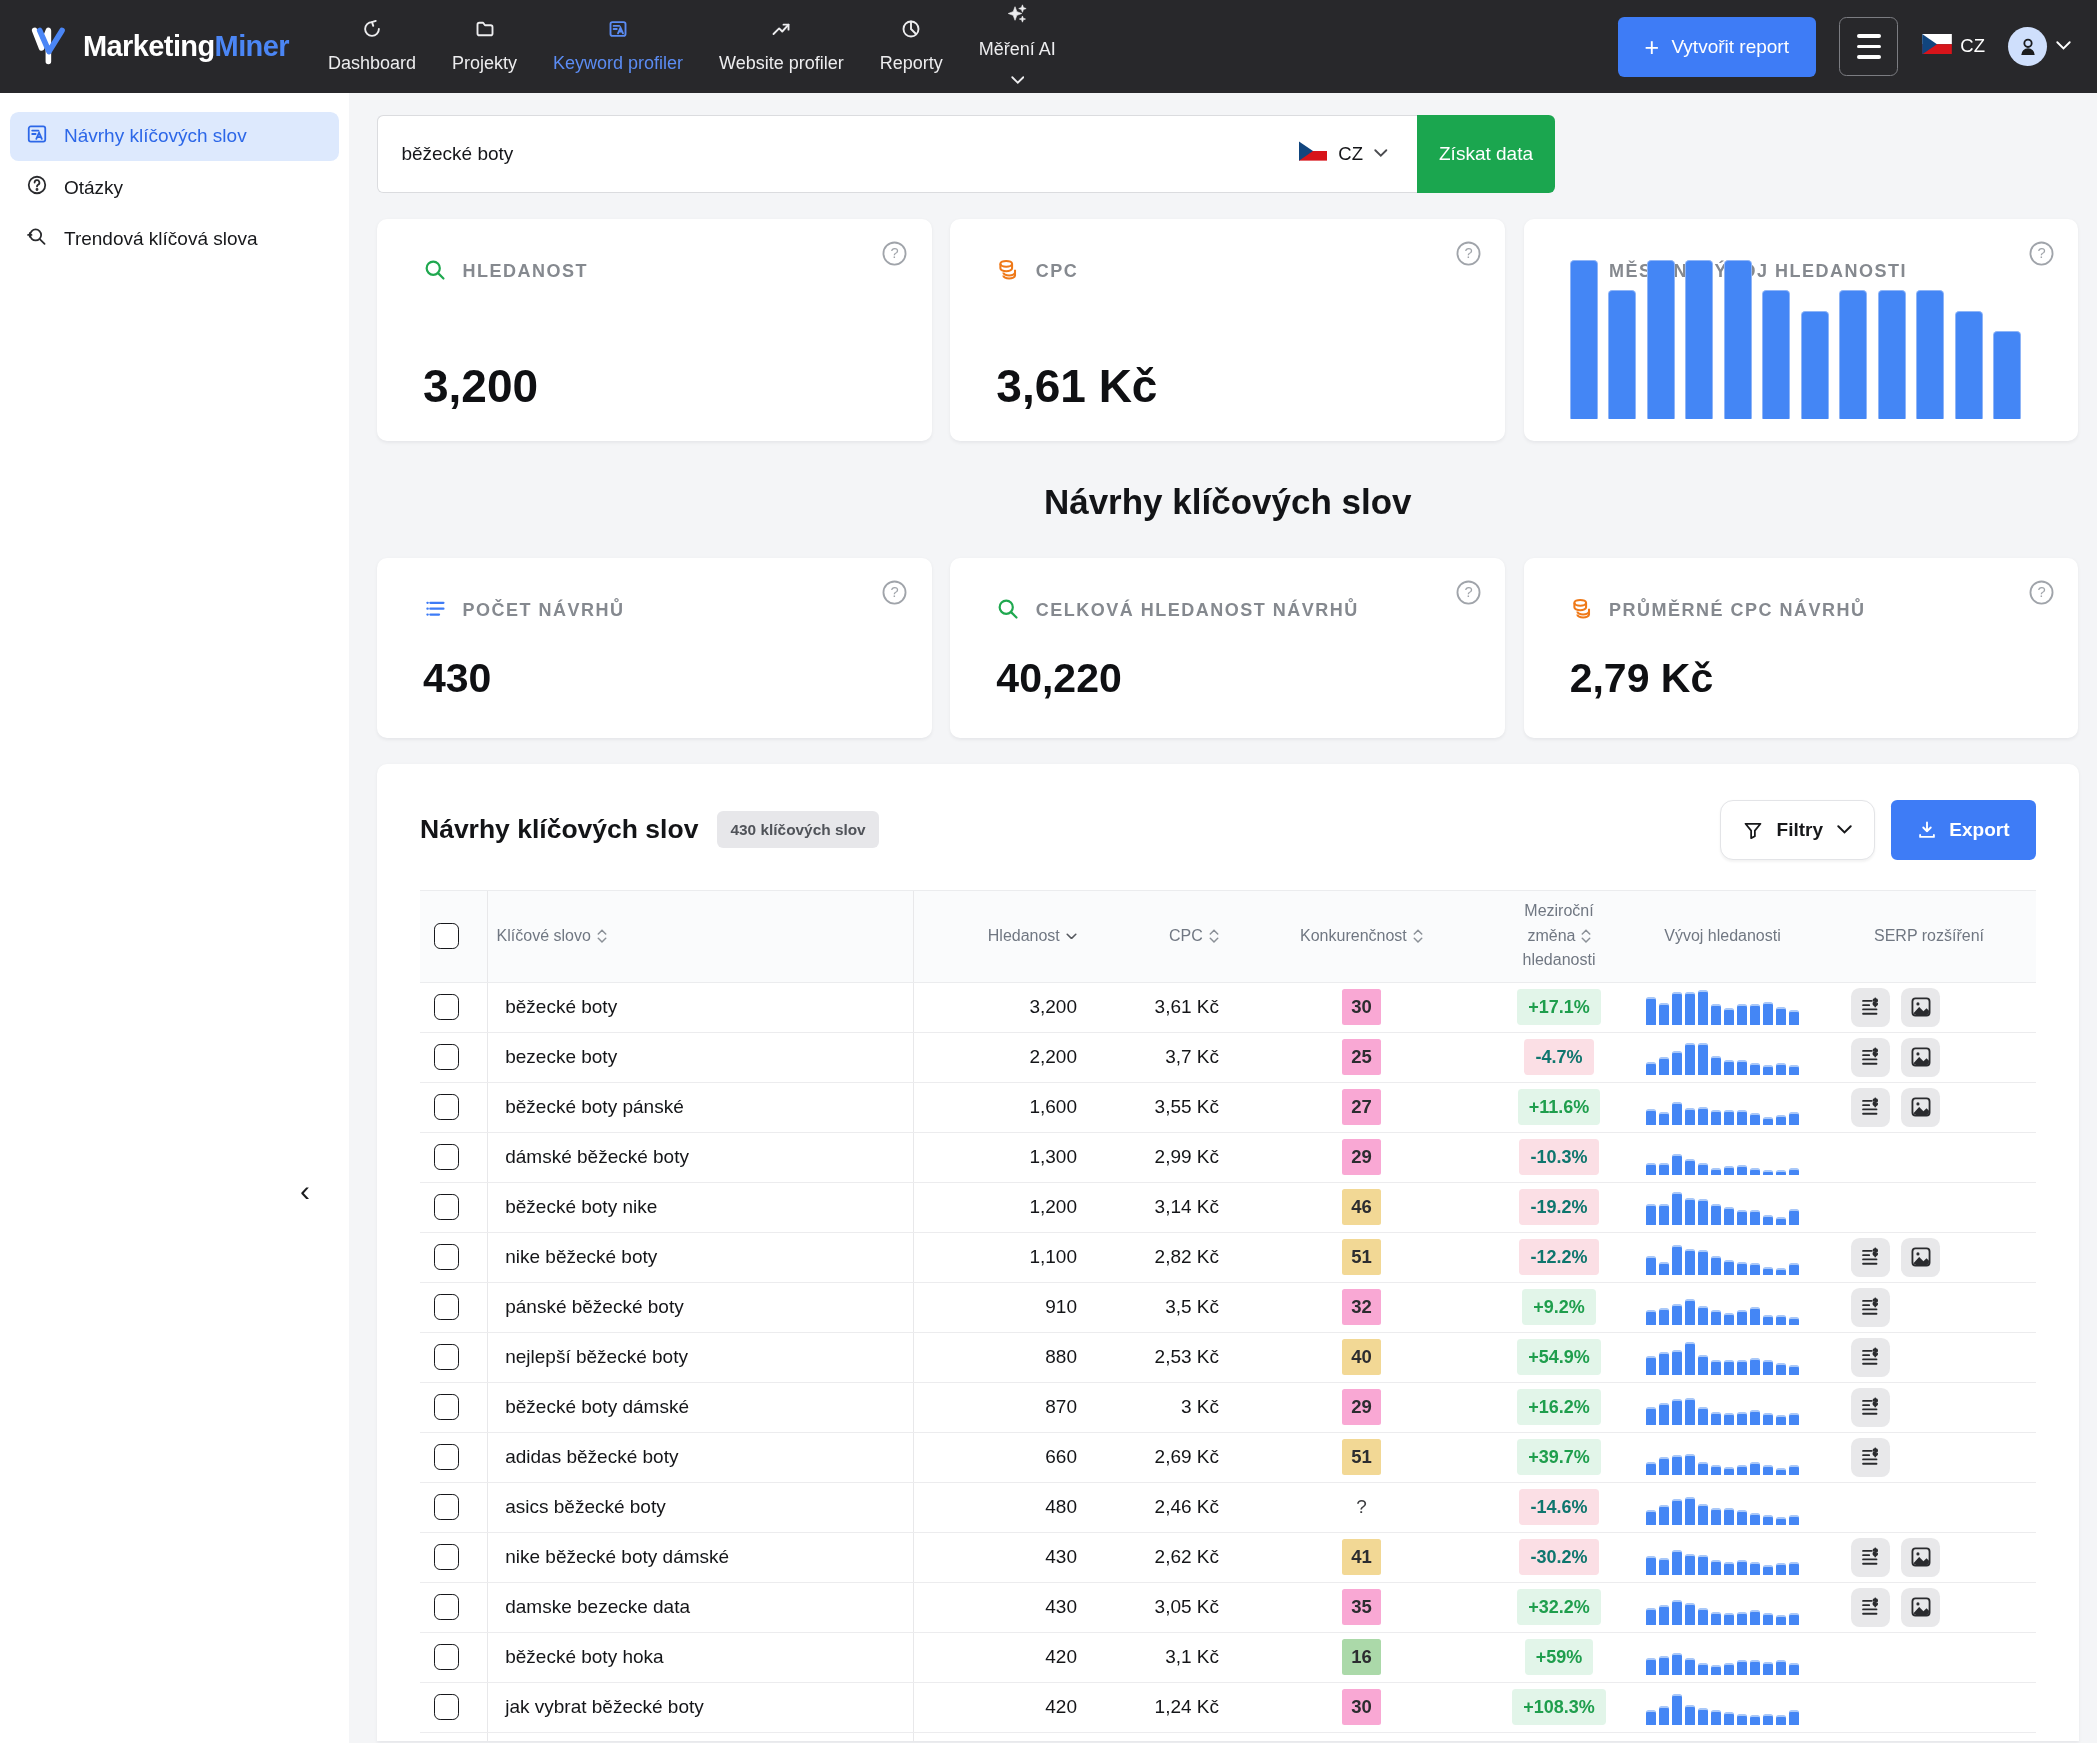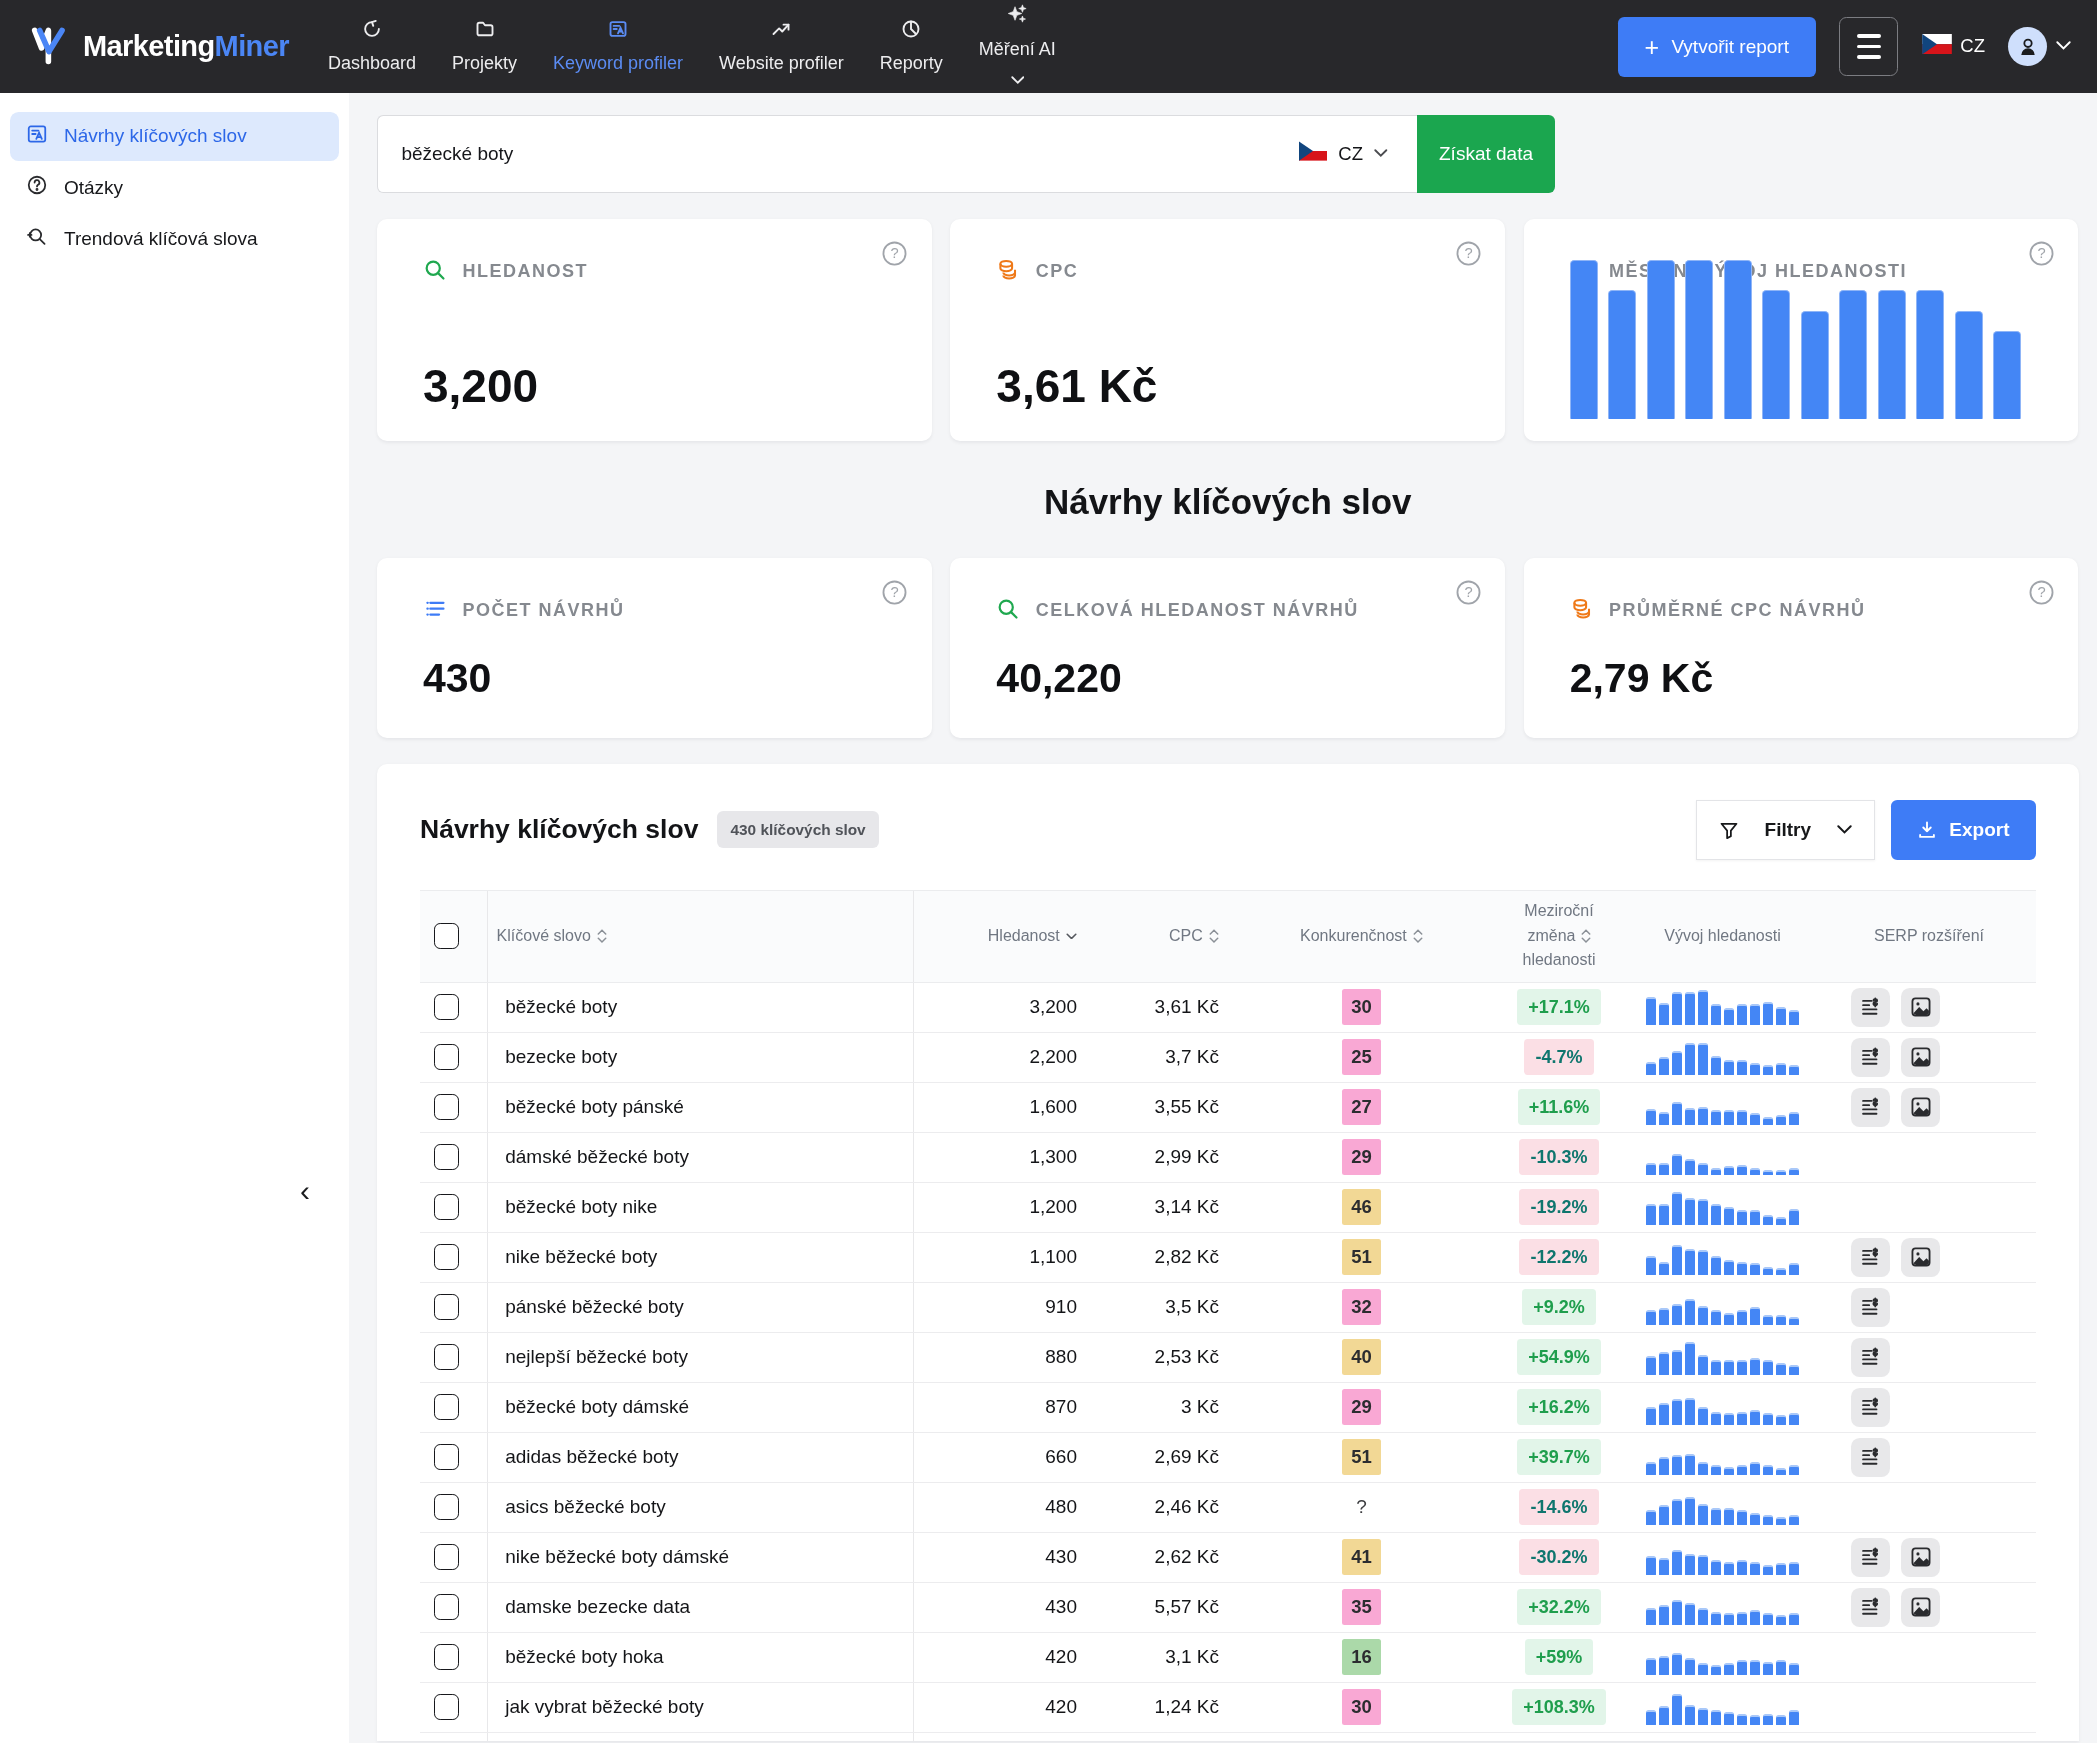--- a/index.html
+++ b/index.html
@@ -69,22 +69,22 @@
 
   .section-title { text-align:center; font-size:35px; font-weight:700; color:#131417; margin:41px 0 36px; }
 
   
   .table-card { margin-top:26px; background:#fff; border-radius:10px 10px 0 0; padding:36px 43px 0 43px;
                 box-shadow:0 1.2px 3.7px rgba(25,25,35,.06); }
   .table-head { display:flex; align-items:center; margin-bottom:30px; }
   .t-title { font-size:26.5px; font-weight:700; color:#131417; }
   .t-badge { margin-left:18.5px; background:#e7e7ea; color:#505359; font-size:15.4px; font-weight:600;
              padding:9.3px 13.6px; border-radius:6.2px; }
-  .btn-filtry { margin-left:auto; height:60px; padding:0 22px; border:1.2px solid #e3e4e7; border-radius:0;
-                background:#fff; font-size:19px; font-weight:600; color:#17181a; display:flex; gap:26px;
+  .btn-filtry { margin-left:auto; height:60px; padding:0 22px; border:1.2px solid #e3e4e7; border-radius:13px;
+                background:#fff; font-size:19px; font-weight:600; color:#17181a; display:flex; gap:14px;
                 align-items:center; cursor:pointer; box-shadow:0 1.2px 2.5px rgba(0,0,0,.05); }
   .btn-export { margin-left:16px; height:60px; padding:0 26px; background:#3e7cf6; border-radius:6.2px;
                 color:#fff; font-size:19px; font-weight:600; display:flex; gap:12.3px; align-items:center; cursor:pointer; }
 
   .grid-cols { display:grid; grid-template-columns:68px 426px 173px 142px 265px 130px 197px 216px; }
   .thead { height:93px; background:#fafbfc; border-top:1.2px solid #ebecee; border-bottom:1.2px solid #ebecee;
            align-items:center; font-size:16px; color:#707782; font-weight:500; }
   .th { display:flex; align-items:center; gap:6.2px; }
   .c-check { height:100%; border-right:0.6px solid #e8e8ea; display:flex; align-items:center; padding-left:13.6px; }
   .c-keyword { height:100%; border-right:0.6px solid #e8e8ea; display:flex; align-items:center; padding-left:8.6px; }
@@ -1008,21 +1008,21 @@
           </div>
         </div>
         <div class="grid-cols trow">
           <div class="c-check">
             <span class="checkbox"></span>
           </div>
           <div class="c-keyword">
             <span class="kw">damske bezecke data</span>
           </div>
           <div class="cell right">430</div>
-          <div class="cell right">5,57 Kč</div>
+          <div class="cell right">3,05 Kč</div>
           <div class="cell center">
             <span class="konk yellow">35</span>
           </div>
           <div class="cell center">
             <span class="yoy pos">+32.2%</span>
           </div>
           <div class="cell center">
             <div class="spark">
               <div class="sbar" style="height: 16.7px;"></div>
               <div class="sbar" style="height: 20px;"></div>

